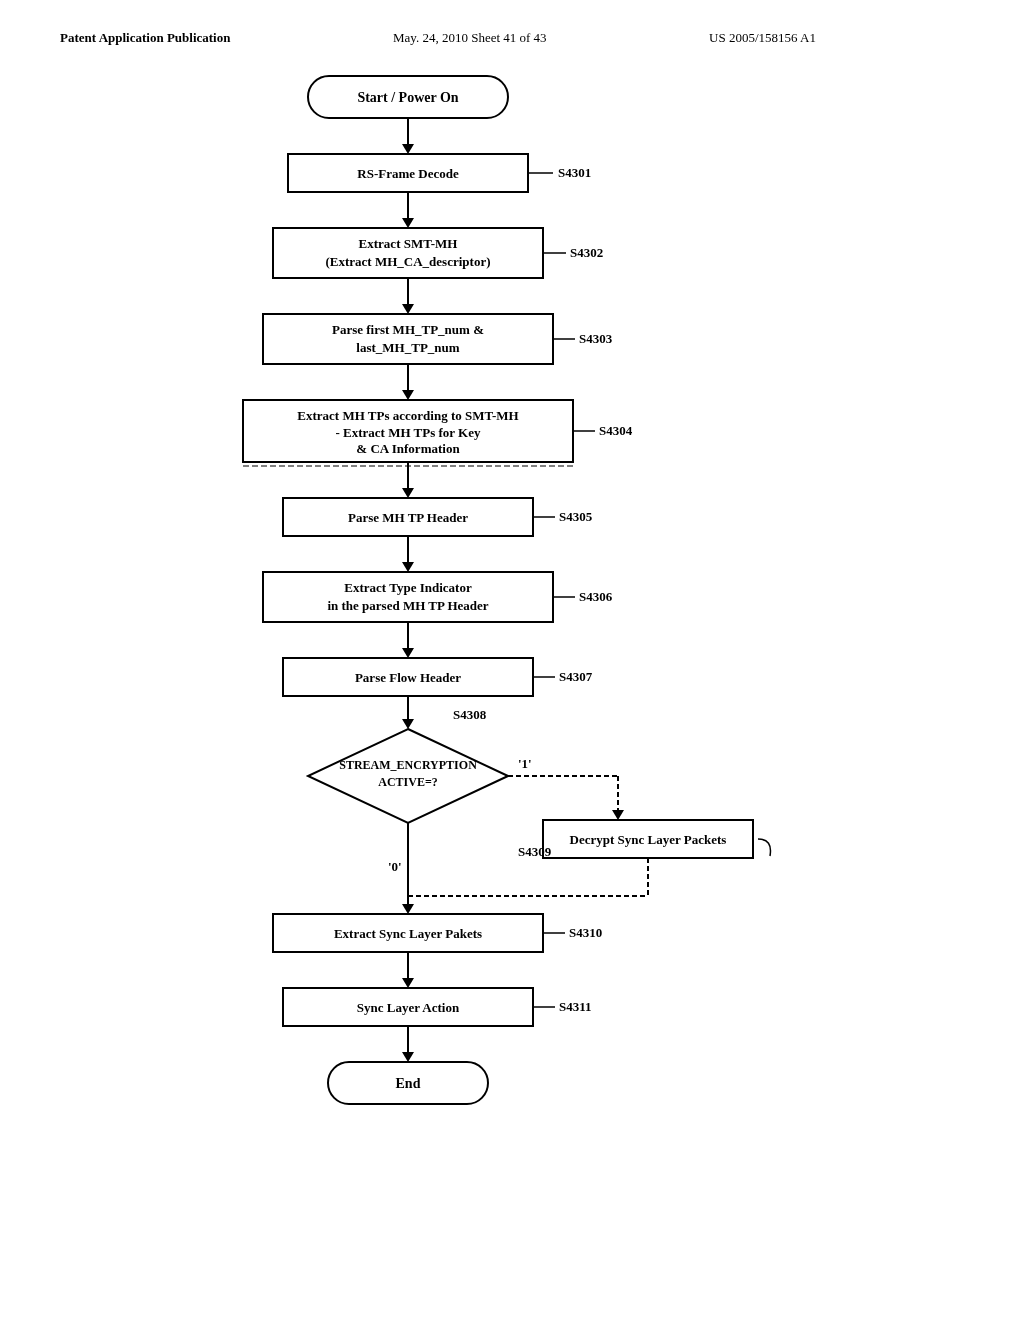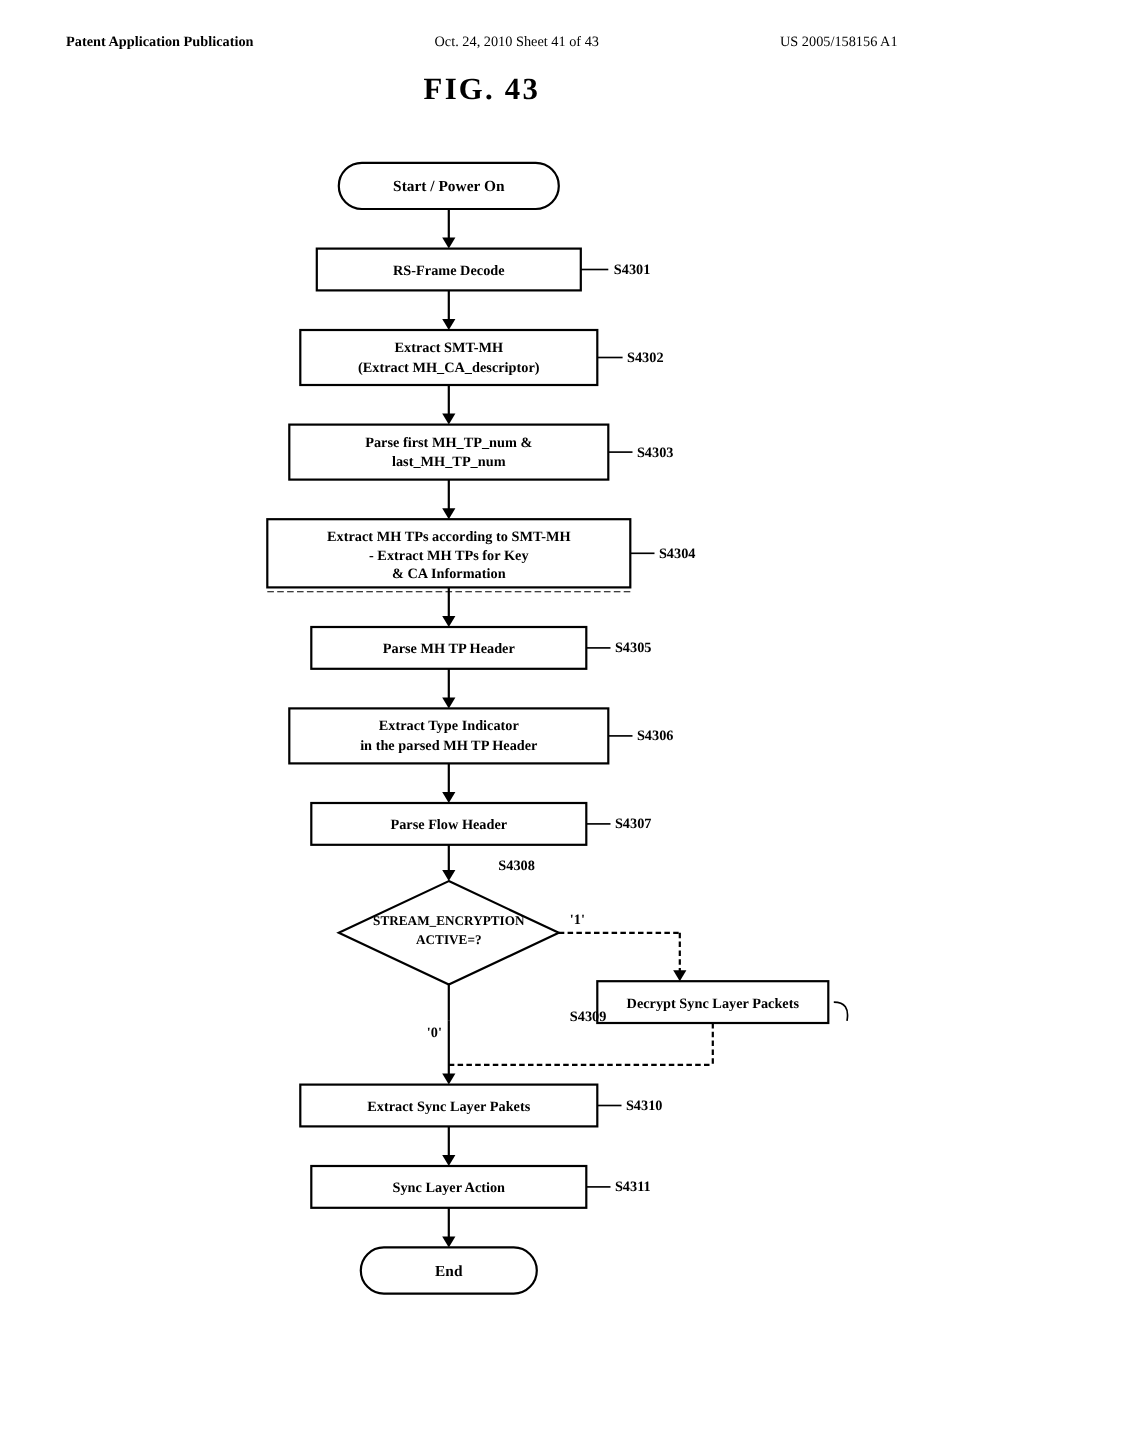--- a/index.html
+++ b/index.html
@@ -43,25 +43,24 @@
       font-weight: bold;
     }
   </style>
 </head>
 <body>
 
 <div class="page">
 
   <div class="header">
     <span class="header-left">Patent Application Publication</span>
-    <span class="header-center">Oct. 24, 2010  Sheet 41 of 43</span>
+    <span class="header-center">May. 24, 2010  Sheet 41 of 43</span>
     <span class="header-right">US 2005/158156 A1</span>
   </div>
 
-  <div class="fig-title">FIG. 43</div>
 
   <div class="svg-container">
     <svg width="700" height="1130" viewBox="0 0 700 1130" xmlns="http://www.w3.org/2000/svg">
 
       <g>
         <rect x="220" y="20" width="200" height="42" rx="21" ry="21" fill="white" stroke="black" stroke-width="2"></rect>
         <text x="320" y="46" text-anchor="middle" font-size="14" font-family="Times New Roman">Start / Power On</text>
       </g>
 
       <line x1="320" y1="62" x2="320" y2="90" stroke="black" stroke-width="2"></line>

